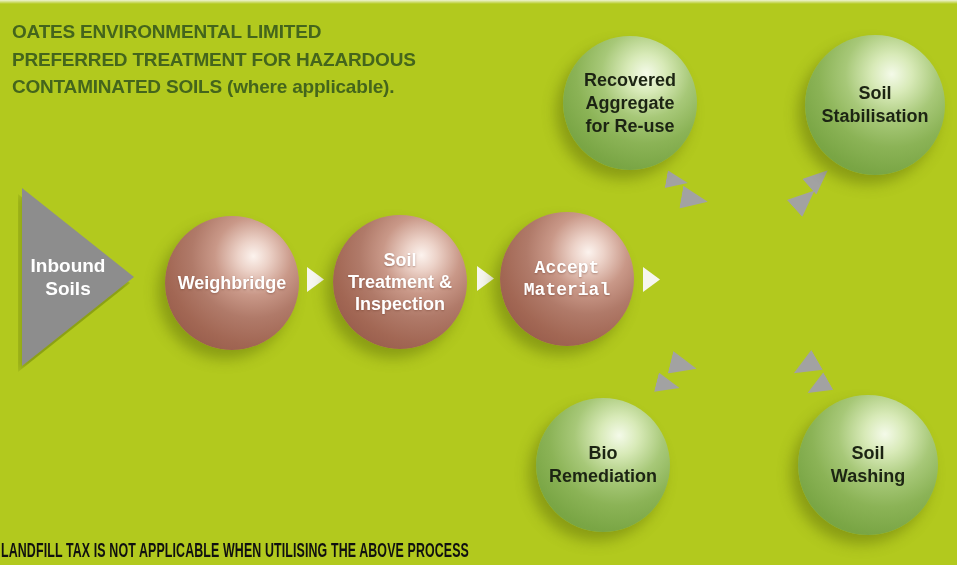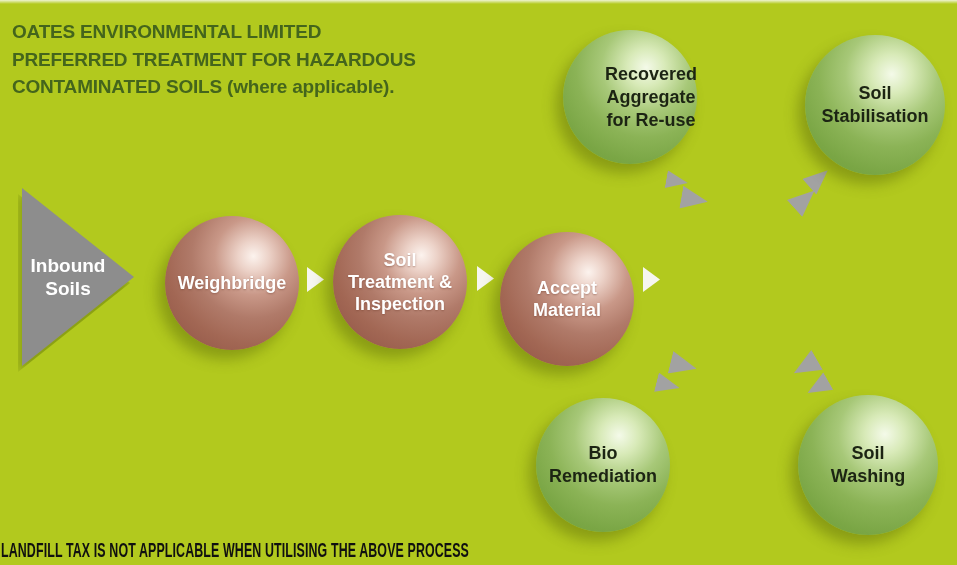--- a/index.html
+++ b/index.html
@@ -83,23 +83,23 @@
     background: radial-gradient(circle at 62% 28%,
       #f4fae9 0%, #d8eab8 15%, #a7c878 35%, #8bb356 55%,
       #7aa645 75%, #6d9c3c 100%);
   }
   .greenS.big { width: 140px; height: 140px; }
   .greenS .label {
     color: var(--sphere-label-dark, #1c2413); font-size: 18px; line-height: 23px;
   }
   #weighbridge   { left: 165px; top: 216px; align-items: center; }
   #soiltreat     { left: 333px; top: 215px; }
-  #accept        { left: 500px; top: 232px; }
+  #accept        { left: 500px; top: 212px; font-family: Liberation Mono, monospace; }
   #screen        { left: 669px; top: 197px; }
-  #recovered     { left: 563px; top: 30px; justify-content: flex-end; }
+  #recovered     { left: 563px; top: 36px; }
   #stabilisation { left: 805px; top: 35px; }
   #bio           { left: 536px; top: 398px; }
   #washing       { left: 798px; top: 395px; }
   
   .farrow {
     position: absolute; width: 17px; height: 25px;
     background: var(--white-arrow, #f6f6ef);
     clip-path: polygon(0 0, 100% 50%, 0 100%);
   }
   #fa1 { left: 307px; top: 267px; }

